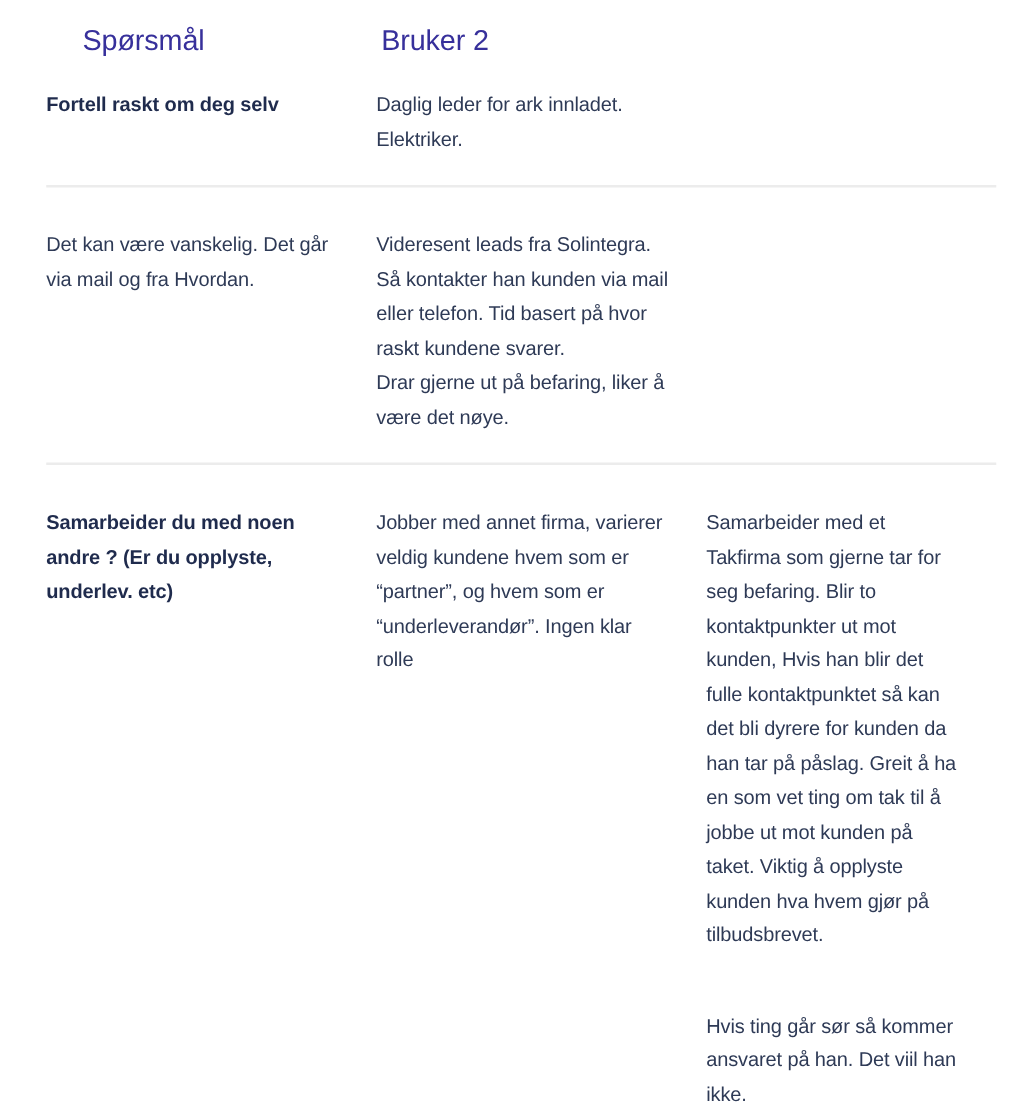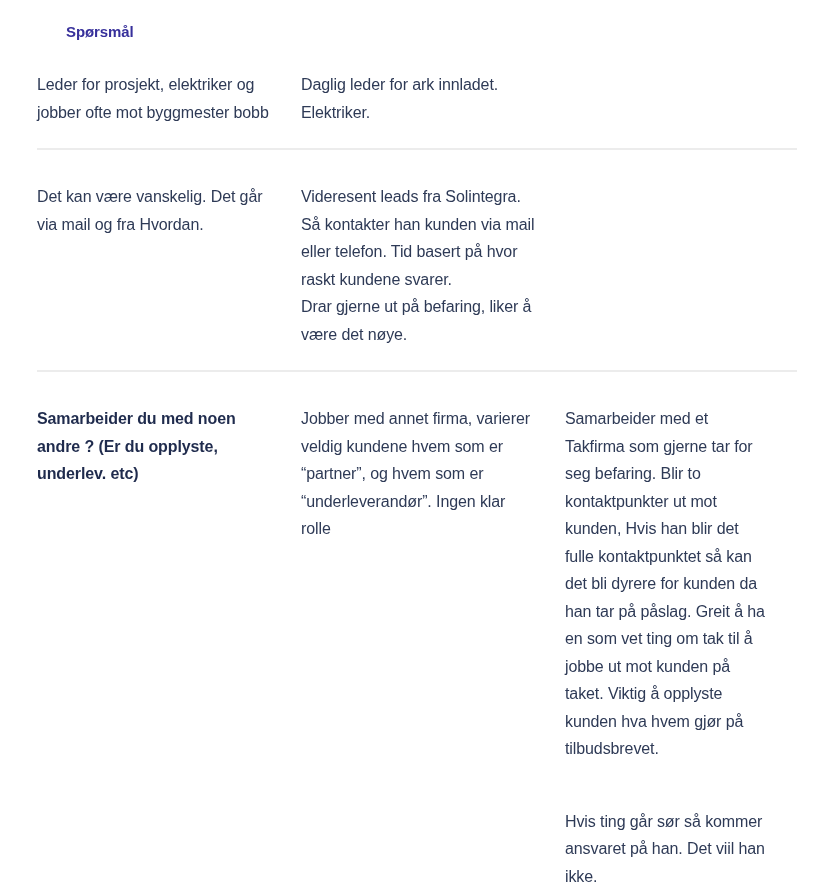--- a/index.html
+++ b/index.html
@@ -21,23 +21,23 @@
   }
   .table {
     padding: 0 25px 0 37px;
   }
   .thead {
     display: grid;
     grid-template-columns: 264px 264px 1fr;
     padding-top: 20px;
   }
   .th {
-    font-size: 15px;
+    font-size: 23px;
     line-height: 24px;
-    font-weight: 700;
+    font-weight: 400;
     color: var(--header-text);
     letter-spacing: -0.1px;
   }
   .th-0 { padding-left: 29px; }
   .th-1 { padding-left: 22px; }
   .th-2 { padding-left: 4px; }
   .trow {
     display: grid;
     grid-template-columns: 264px 264px 1fr;
     border-bottom: 2px solid var(--divider);
@@ -60,25 +60,26 @@
   .para-spacer {
     height: 45px;
   }
 </style>
 </head>
 <body>
 
 <div class="table">
   <div class="thead">
     <div class="th th-0">Spørsmål</div>
+    <div class="th th-2">Bruker 2</div>
   </div>
   <div class="tbody" id="rows-container">
       <div class="trow">
-        <div class="cell answer">
-          <p>Leder for prosjekt, elektriker og jobber ofte mot byggmester bobb</p>
+        <div class="cell question">
+          <p>Fortell raskt om deg selv</p>
         </div>
         <div class="cell answer">
           <p>Daglig leder for ark innladet. Elektriker.</p>
         </div>
       </div>
       <div class="trow">
         <div class="cell answer">
           <p>Det kan være vanskelig. Det går via mail og fra Hvordan.</p>
         </div>
         <div class="cell answer">

